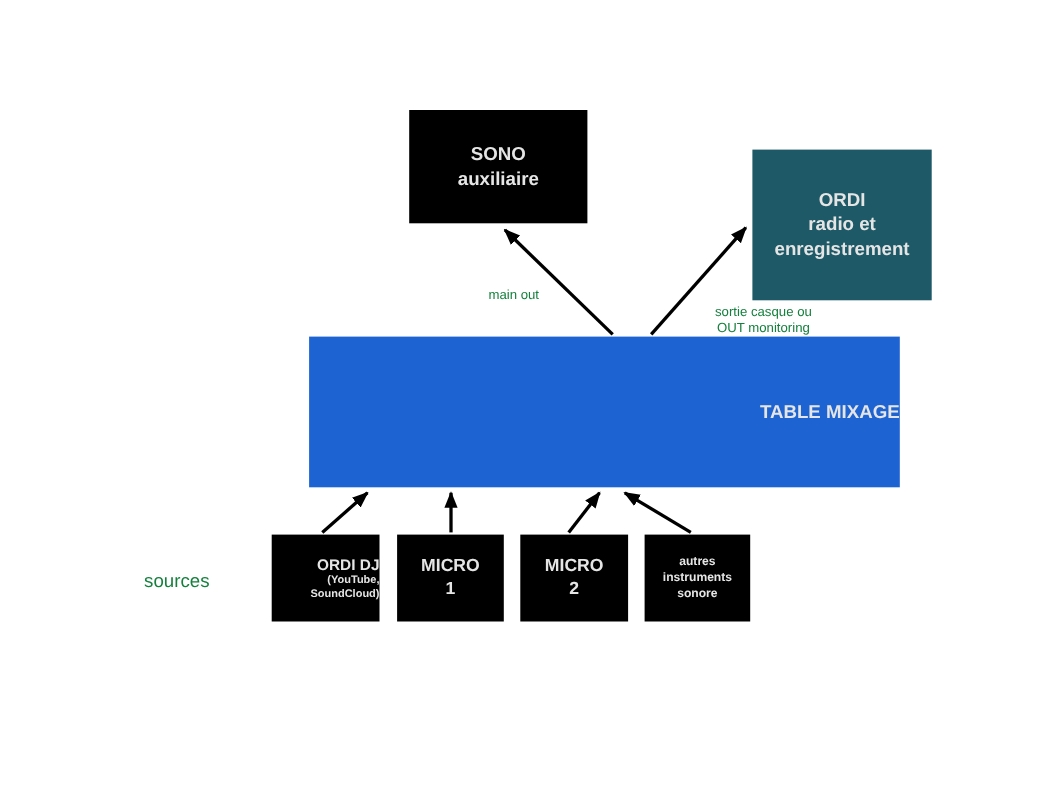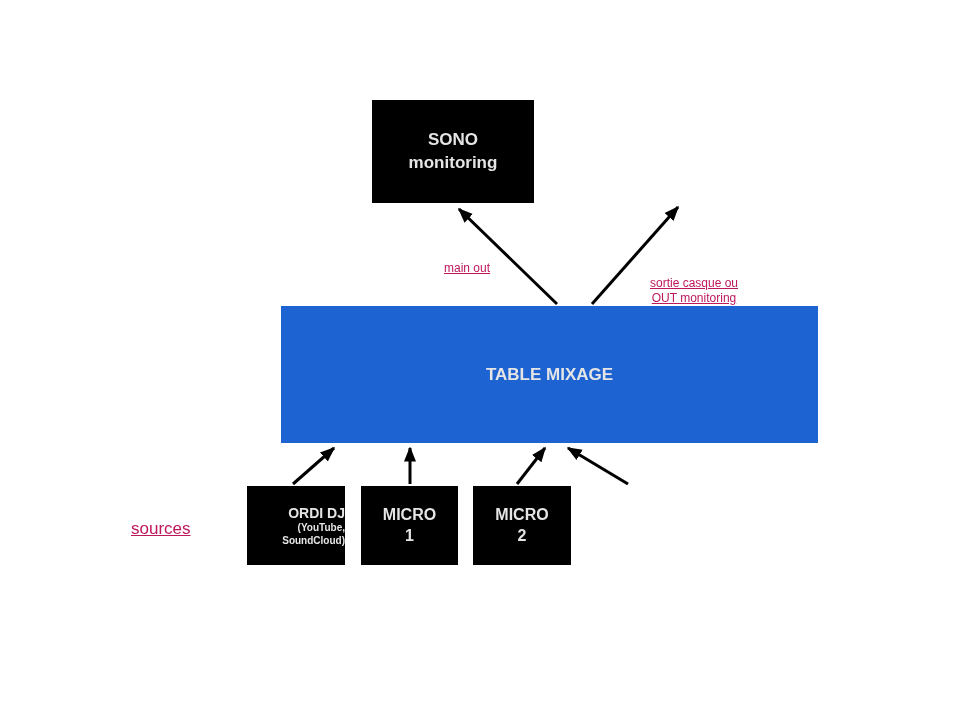--- a/index.html
+++ b/index.html
@@ -18,33 +18,32 @@
     flex-direction: column;
     align-items: center;
     justify-content: center;
     color: #e5e5e5;
     font-weight: bold;
     text-align: center;
   }
   .black { background: var(--box-black, #000000); }
   .sono   { left: 372px; top: 100px; width: 162px; height: 103px; font-size: 17px; line-height: 1.35; }
   .ordi-radio { left: 684px; top: 136px; width: 163px; height: 137px; background: var(--ordi-teal, #1d5966); font-size: 17px; line-height: 1.3; }
-  .mixer  { left: 281px; top: 306px; width: 537px; height: 137px; background: var(--mixer-blue, #1d63d1); font-size: 17px; }
+  .mixer  { left: 281px; top: 306px; width: 537px; height: 137px; background: var(--mixer-blue, #1d63d1); font-size: 17px; align-items: flex-end; }
   .src    { top: 486px; height: 79px; }
   .src1   { left: 247px; width: 98px;  font-size: 14px; line-height: 1.3; align-items: flex-end; }
   .src1 .sub { font-size: 10px; line-height: 1.25; }
   .src2   { left: 361px; width: 97px;  font-size: 16px; line-height: 1.3; }
   .src3   { left: 473px; width: 98px;  font-size: 16px; line-height: 1.3; }
   .src4   { left: 586px; width: 96px;  font-size: 11px; line-height: 1.3; }
   .freelabel {
     position: absolute;
-    color: #be185d;
+    color: #15803d;
     font-weight: normal;
     white-space: nowrap;
-    text-decoration: underline;
   }
   .sources-label { left: 131px; top: 519px; font-size: 17px; }
   .mainout-label { left: 444px; top: 261px; font-size: 12px; }
   .sortie-label  { left: 634px; top: 276px; font-size: 12px; line-height: 1.25; white-space: normal; width: 120px; text-align: center; }
 </style>
 </head>
 <body>
 
 <div id="canvas">
 
@@ -57,23 +56,28 @@
     <line x1="557" y1="304" x2="459" y2="209" stroke="#000000" stroke-width="3" marker-end="url(#arrowhead)"></line>
     <line x1="592" y1="304" x2="678" y2="207" stroke="#000000" stroke-width="3" marker-end="url(#arrowhead)"></line>
     <line x1="293" y1="484" x2="334" y2="448" stroke="#000000" stroke-width="3" marker-end="url(#arrowhead)"></line>
     <line x1="410" y1="484" x2="410" y2="448" stroke="#000000" stroke-width="3" marker-end="url(#arrowhead)"></line>
     <line x1="517" y1="484" x2="545" y2="448" stroke="#000000" stroke-width="3" marker-end="url(#arrowhead)"></line>
     <line x1="628" y1="484" x2="568" y2="448" stroke="#000000" stroke-width="3" marker-end="url(#arrowhead)"></line>
   </svg>
 
   <div class="box black sono">
     <div>SONO</div>
-    <div>monitoring</div>
+    <div>auxiliaire</div>
   </div>
 
+  <div class="box ordi-radio">
+    <div>ORDI</div>
+    <div>radio et</div>
+    <div>enregistrement</div>
+  </div>
 
   <div class="box mixer">
     <div>TABLE MIXAGE</div>
   </div>
 
   <div class="box black src src1">
     <div>ORDI DJ</div>
     <div class="sub">(YouTube,</div>
     <div class="sub">SoundCloud)</div>
   </div>
@@ -81,20 +85,25 @@
   <div class="box black src src2">
     <div>MICRO</div>
     <div>1</div>
   </div>
 
   <div class="box black src src3">
     <div>MICRO</div>
     <div>2</div>
   </div>
 
+  <div class="box black src src4">
+    <div>autres</div>
+    <div>instruments</div>
+    <div>sonore</div>
+  </div>
 
   <div class="freelabel sources-label">sources</div>
 
   <div class="freelabel mainout-label">main out</div>
 
   <div class="freelabel sortie-label">
     <div>sortie casque ou</div>
     <div>OUT monitoring</div>
   </div>
 

